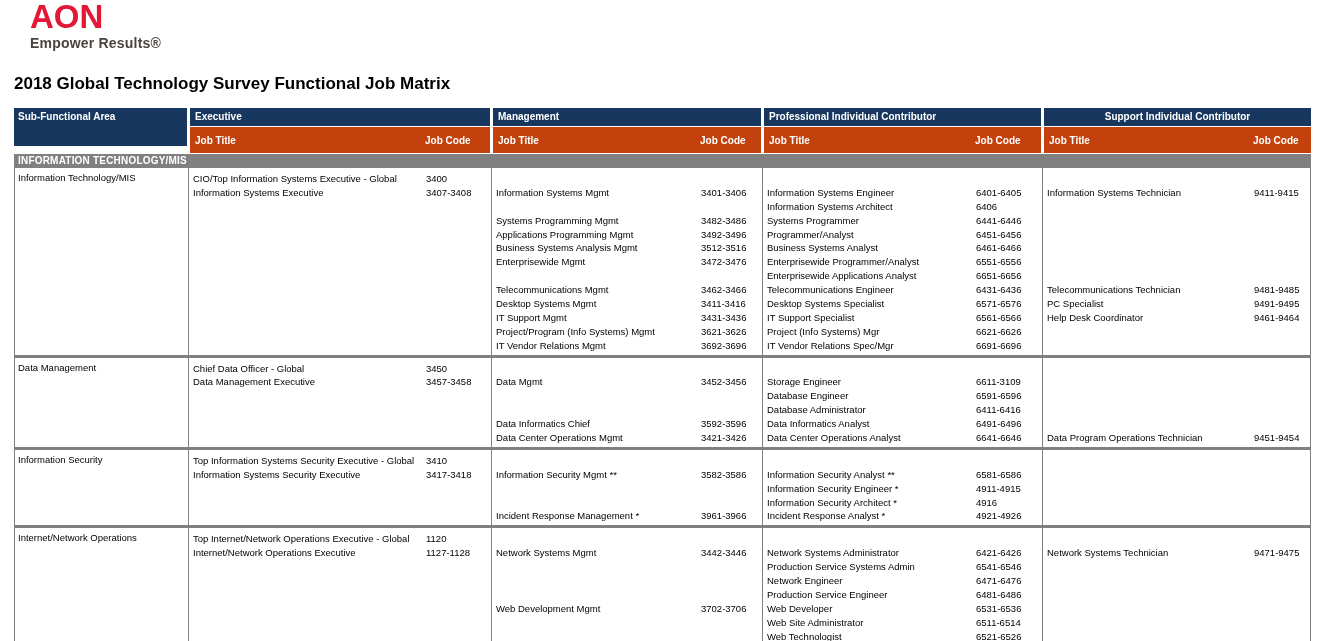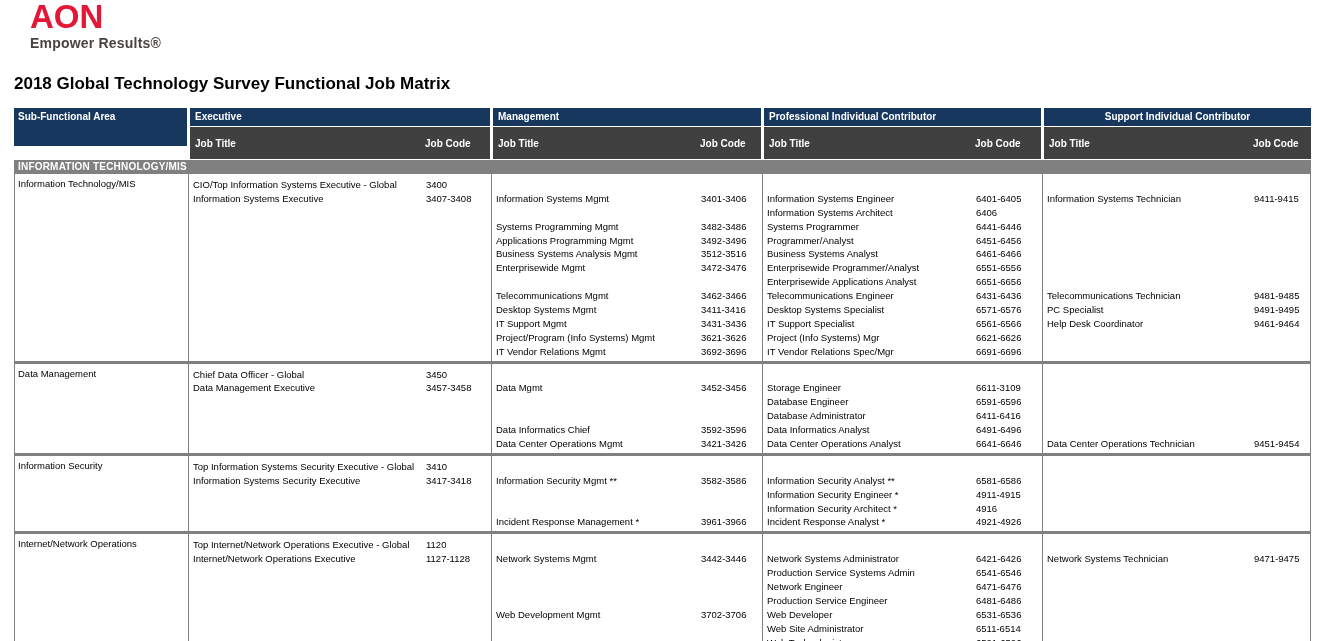--- a/index.html
+++ b/index.html
@@ -19,21 +19,21 @@
   .matrix { position:absolute; left:14px; top:108px; width:1297px; }
   .grid5 { display:grid; grid-template-columns:173px 303px 271px 280px 270px; }
 
   
   .hdr { background:#fff; }
   .hcell { background:#17375E; color:#fff; font-size:10px; font-weight:700; }
   .hdr-area { padding:3px 0 0 4px; height:38px; }
   .hgroup { display:flex; flex-direction:column; border-left:3px solid #fff; }
   .hg-top { background:#17375E; color:#fff; font-size:10px; font-weight:700; height:19px; padding:3px 0 0 5px; border-bottom:1px solid #fff; }
   .hg-top.center { text-align:center; padding-left:0; }
-  .hg-sub { background:#404040; color:#fff; font-size:10px; font-weight:700; height:32px; display:flex; align-items:center; }
+  .hg-sub { background:#c2410c; color:#fff; font-size:10px; font-weight:700; height:26px; display:flex; align-items:center; }
   .hg-sub .jt { flex:1 1 auto; padding-left:5px; }
   .hg-sub .jc { flex:0 0 auto; }
 
   
   .section-bar { background:#808080; color:#fff; font-size:10px; font-weight:700; height:15px; padding:1px 0 0 4px; border-top:1px solid #fff; letter-spacing:0.2px; }
 
   
   .brow { border-left:1px solid #808080; border-right:1px solid #808080; border-bottom:3px solid #808080; background:#fff; }
   .bcell { padding-top:4px; padding-bottom:2px; overflow:hidden; }
   .brow .bcell + .bcell { border-left:1px solid #808080; }
@@ -411,21 +411,21 @@
             </div>
             <div class="line">
               <span class="jt"></span>
               <span class="jc" style="width: 58px;"></span>
             </div>
             <div class="line">
               <span class="jt"></span>
               <span class="jc" style="width: 58px;"></span>
             </div>
             <div class="line">
-              <span class="jt">Data Center Operations Technician</span>
+              <span class="jt">Data Program Operations Technician</span>
               <span class="jc" style="width: 58px;">9451-9454</span>
             </div>
           </div>
         </div>
         <div class="brow grid5">
           <div class="bcell area-cell">Information Security</div>
           <div class="bcell">
             <div class="line">
               <span class="jt">Top Information Systems Security Executive - Global</span>
               <span class="jc" style="width: 65px;">3410</span>

